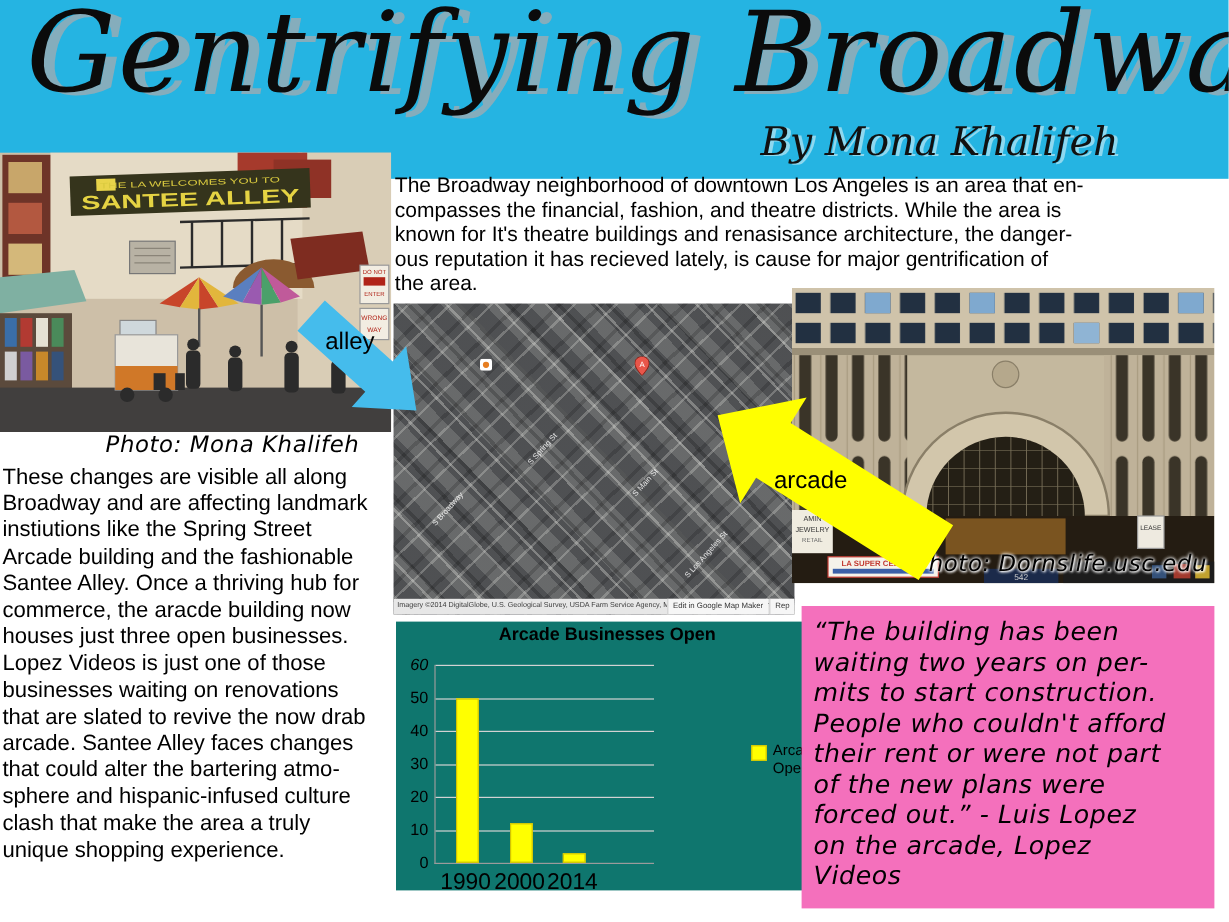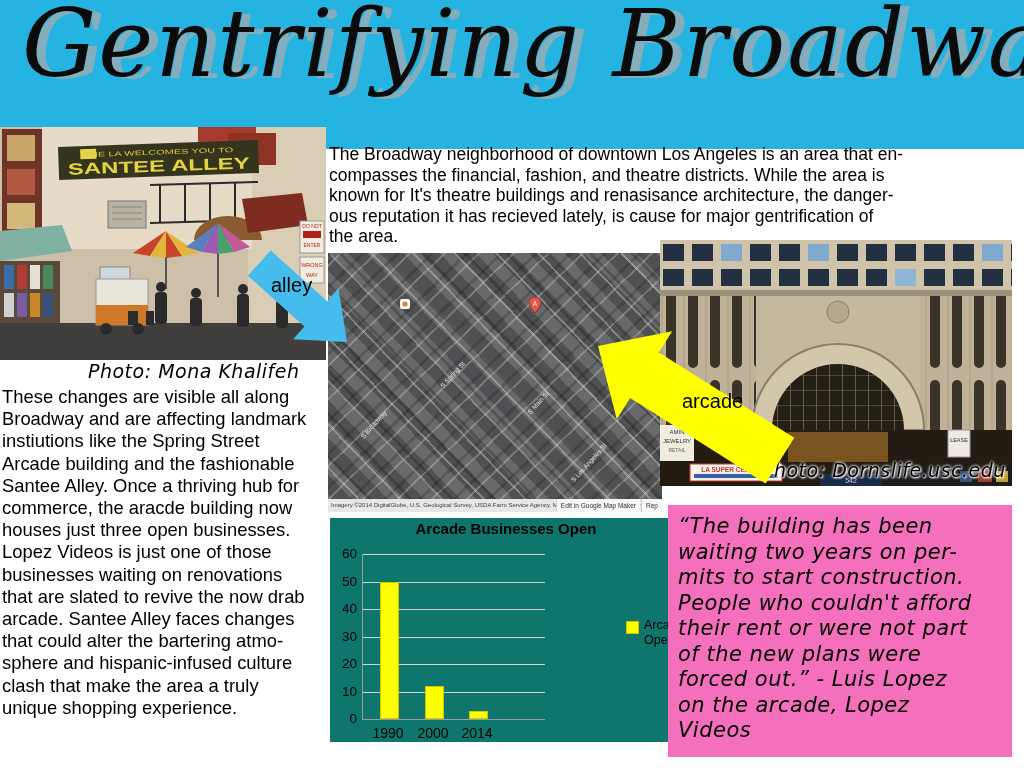--- a/index.html
+++ b/index.html
@@ -49,39 +49,40 @@
   .arrowlabel{font-size:20px;color:#000;}
 
   
   .chart{left:330px;top:518px;width:352px;height:224px;background:#0f766e;}
   .chart-title{position:absolute;left:0;top:2px;width:100%;text-align:center;font-weight:bold;font-size:15px;}
   .plot{position:absolute;left:32px;top:36px;width:182px;height:165px;
         border-left:1px solid #9b9b9b;border-bottom:1px solid #9b9b9b;}
   .gridline{position:absolute;left:0;width:100%;height:1px;background:#d2d2d2;}
   .bar{position:absolute;bottom:0;width:19px;border:1px solid #d3c400;box-sizing:border-box;}
   .ytick{position:absolute;left:0;width:27px;text-align:right;font-size:13.5px;}
-  .xcat{position:absolute;top:207px;width:44px;text-align:center;font-size:14px;}
+  .xcat{position:absolute;top:207px;width:44px;text-align:center;font-size:19px;}
   .legend{position:absolute;left:296px;top:100px;display:flex;gap:5px;}
   .legend-swatch{width:11px;height:11px;margin-top:3px;background:#ffff00;border:1px solid #d3c400;flex:none;}
   .legend-text{width:110px;font-size:12.5px;line-height:15px;}
 
   
   .quote{left:668px;top:505px;width:344px;height:252px;background:#f470bc;box-sizing:border-box;
          padding:9px 10px;font-size:21px;line-height:25.5px;}
 
   
   .source{left:252px;top:740px;font-size:20px;letter-spacing:1px;}
 </style>
 </head>
 <body>
 
 <div class="poster">
 
   <div class="abs header">
     <div class="abs title script">Gentrifying Broadway</div>
+    <div class="abs byline script">By Mona Khalifeh</div>
   </div>
 
   <div class="abs santee">
     <svg width="326" height="233" viewBox="0 0 326 233">
       <rect width="326" height="233" fill="#cdbfa8"></rect>
       <rect x="248" y="0" width="78" height="233" fill="#d9cdb6"></rect>
       <rect x="42" y="0" width="210" height="122" fill="#e5dbc6"></rect>
       <rect x="198" y="0" width="58" height="46" fill="#a63a2c"></rect>
       <rect x="228" y="6" width="48" height="32" fill="#8f3226"></rect>
       <rect x="2" y="2" width="40" height="116" fill="#6e3428"></rect>
@@ -272,21 +273,21 @@
   <div class="abs caption2 hand">Photo: Dornslife.usc.edu</div>
 
   <svg class="abs" style="left:243px;top:250px;" width="110" height="100" viewBox="0 0 110 100">
     <polygon points="4.9,25.7 61.4,76.5 50.1,89.2 104,92 95.5,38.6 84.2,51.3 27.7,0.5" fill="#45bcec"></polygon>
   </svg>
   <div class="abs arrowlabel" style="left:271px;top:274px;">alley</div>
 
   <svg class="abs" style="left:593px;top:326px;" width="212" height="162" viewBox="0 0 212 162">
     <polygon points="5,20 79.2,5.3 65.9,26.5 201.3,111.8 172.5,157.4 37.1,72.1 23.8,93.3" fill="#ffff00"></polygon>
   </svg>
-  <div class="abs arrowlabel" style="left:645px;top:390px;margin-left:37px;">arcade</div>
+  <div class="abs arrowlabel" style="left:645px;top:390px;">arcade</div>
 
   <div class="abs leftcol preline">These changes are visible all along
 Broadway and are affecting landmark
 instiutions like the Spring Street
 Arcade building and the fashionable
 Santee Alley.  Once a thriving hub for
 commerce, the aracde building now
 houses just three open businesses.
 Lopez Videos is just one of those
 businesses waiting on renovations
@@ -310,21 +311,21 @@
         <div class="bar" style="left: 62px; height: 33px; background: rgb(255, 255, 0);"></div>
         <div class="bar" style="left: 106px; height: 8.25px; background: rgb(255, 255, 0);"></div>
       </div>
     <div id="chart-extras">
         <div class="ytick" style="top: 193px;">0</div>
         <div class="ytick" style="top: 165.5px;">10</div>
         <div class="ytick" style="top: 138px;">20</div>
         <div class="ytick" style="top: 110.5px;">30</div>
         <div class="ytick" style="top: 83px;">40</div>
         <div class="ytick" style="top: 55.5px;">50</div>
-        <div class="ytick" style="top: 28px;">60</div>
+        <div class="ytick" style="top: 28px; font-style: italic;">60</div>
         <div class="xcat" style="left: 36px;">1990</div>
         <div class="xcat" style="left: 81px;">2000</div>
         <div class="xcat" style="left: 125px;">2014</div>
       </div>
     <div class="legend">
       <div class="legend-swatch"></div>
       <div class="legend-text">Arcade Businesses Open</div>
     </div>
   </div>
 

